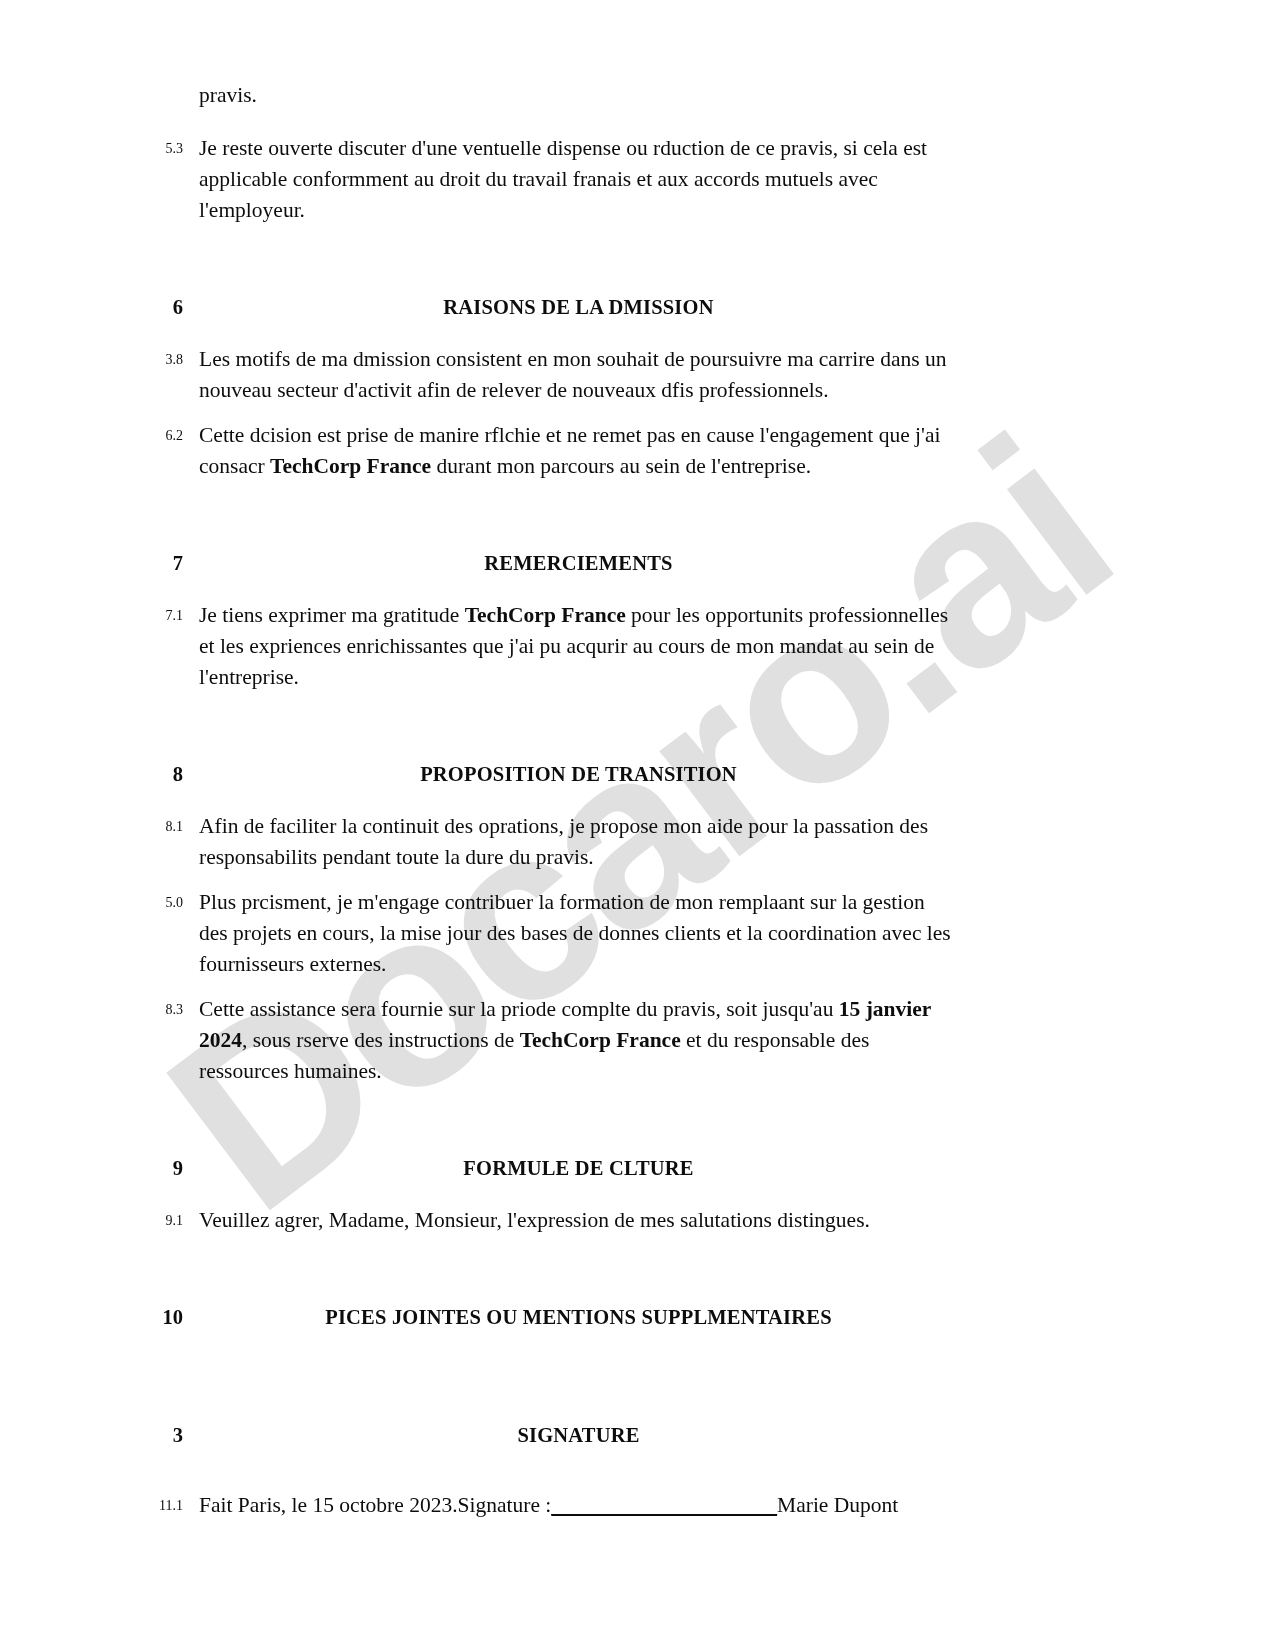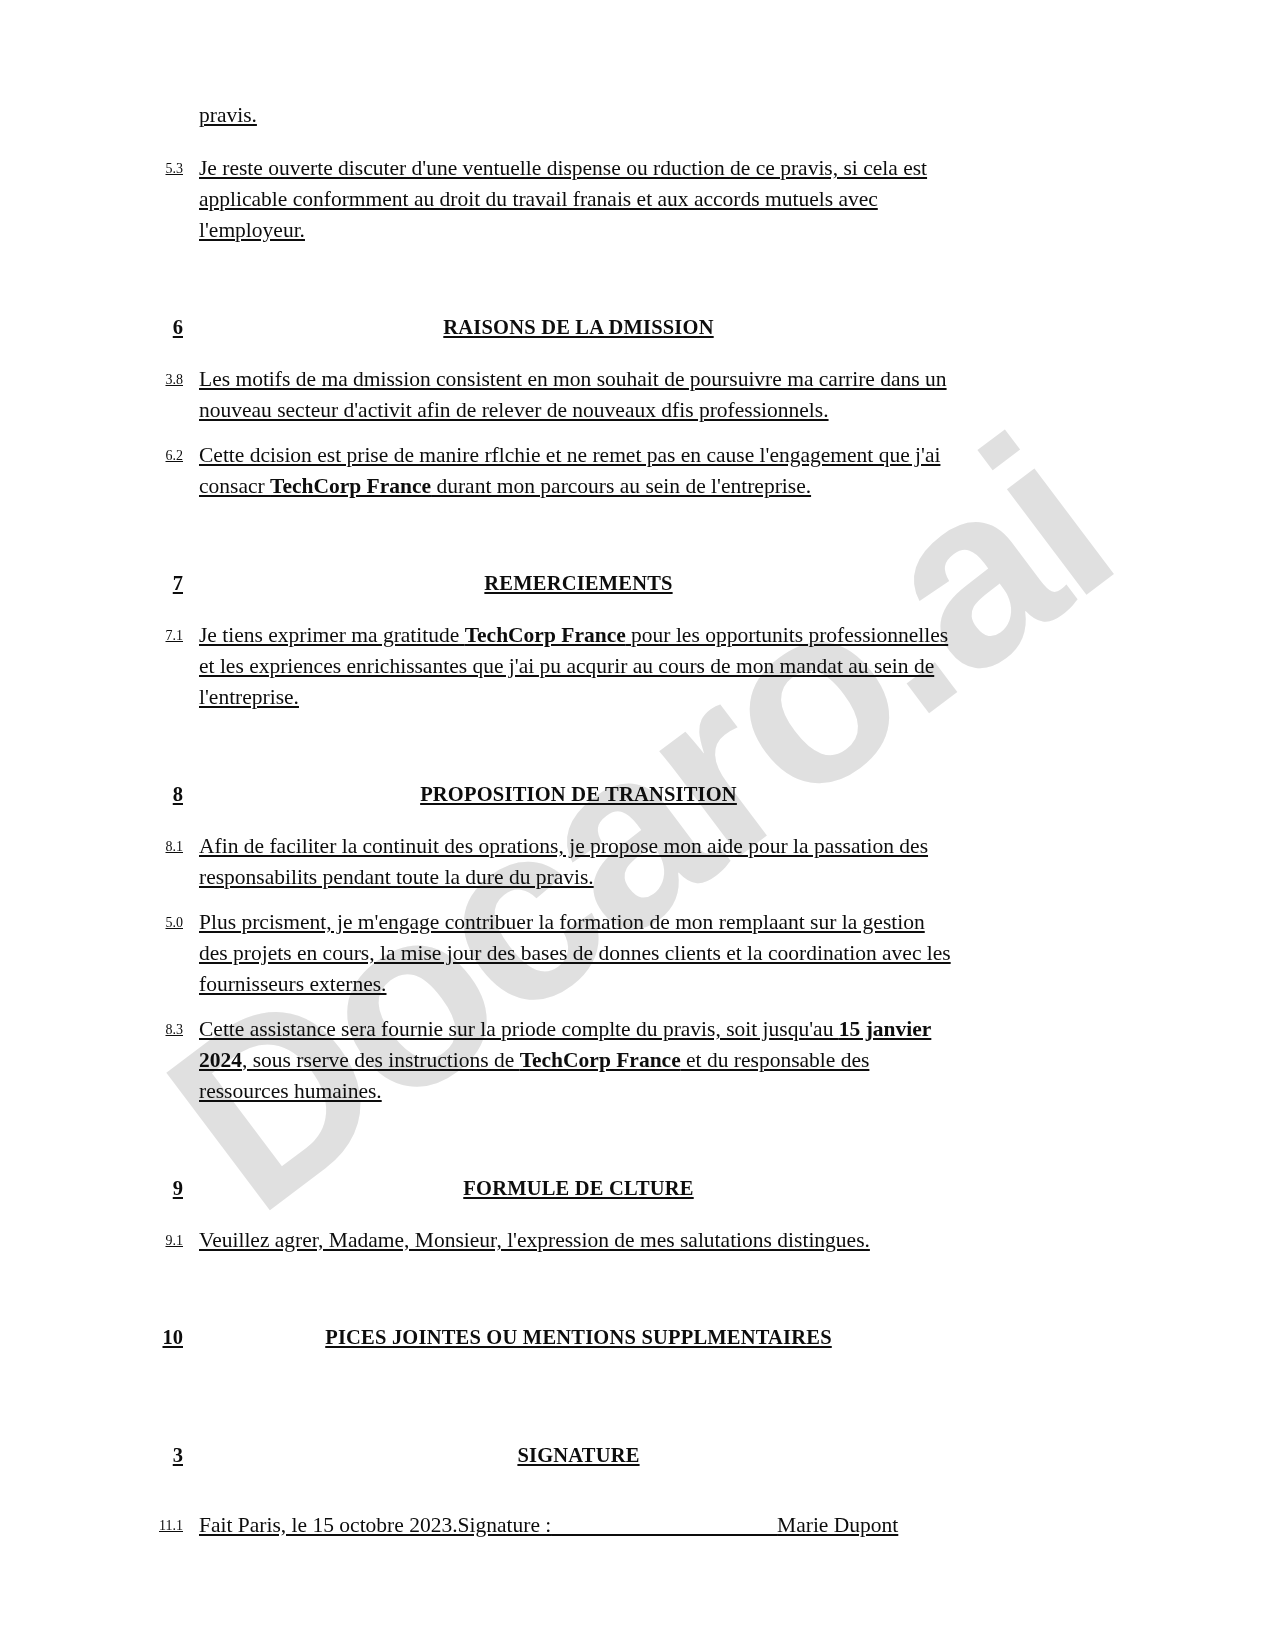--- a/index.html
+++ b/index.html
@@ -35,23 +35,22 @@
     line-height: 1;
   }
 
   
   .content {
     position: absolute;
     left: 0;
     top: 0;
     width: 1138px;
     z-index: 2;
-    padding: 100px 180px 0 135px;
+    padding: 80px 180px 0 135px;
     box-sizing: border-box;
-    text-decoration: underline;
   }
 
   .block {
     display: flex;
     align-items: flex-start;
   }
 
   .num {
     flex: 0 0 48px;
     text-align: right;

